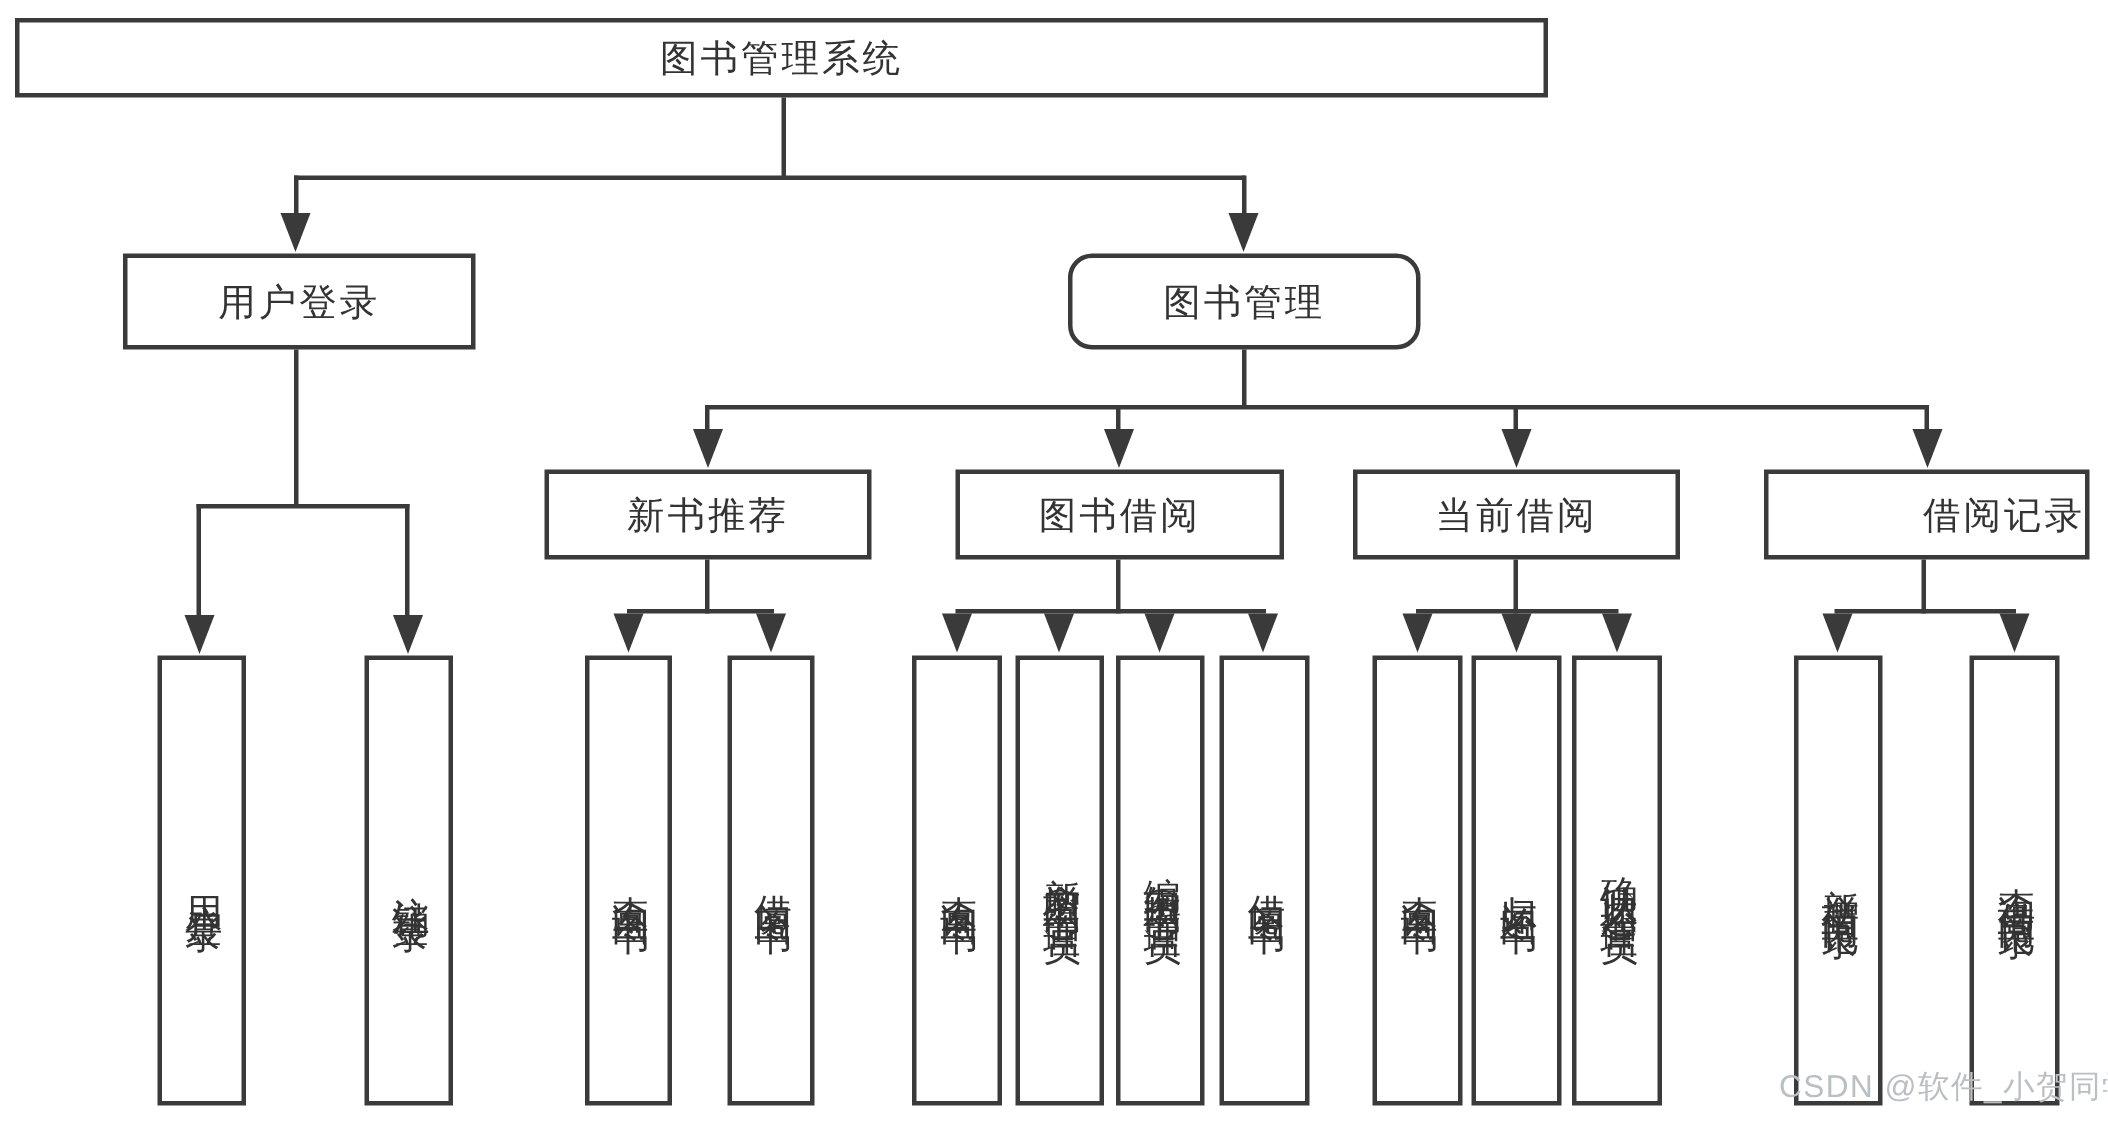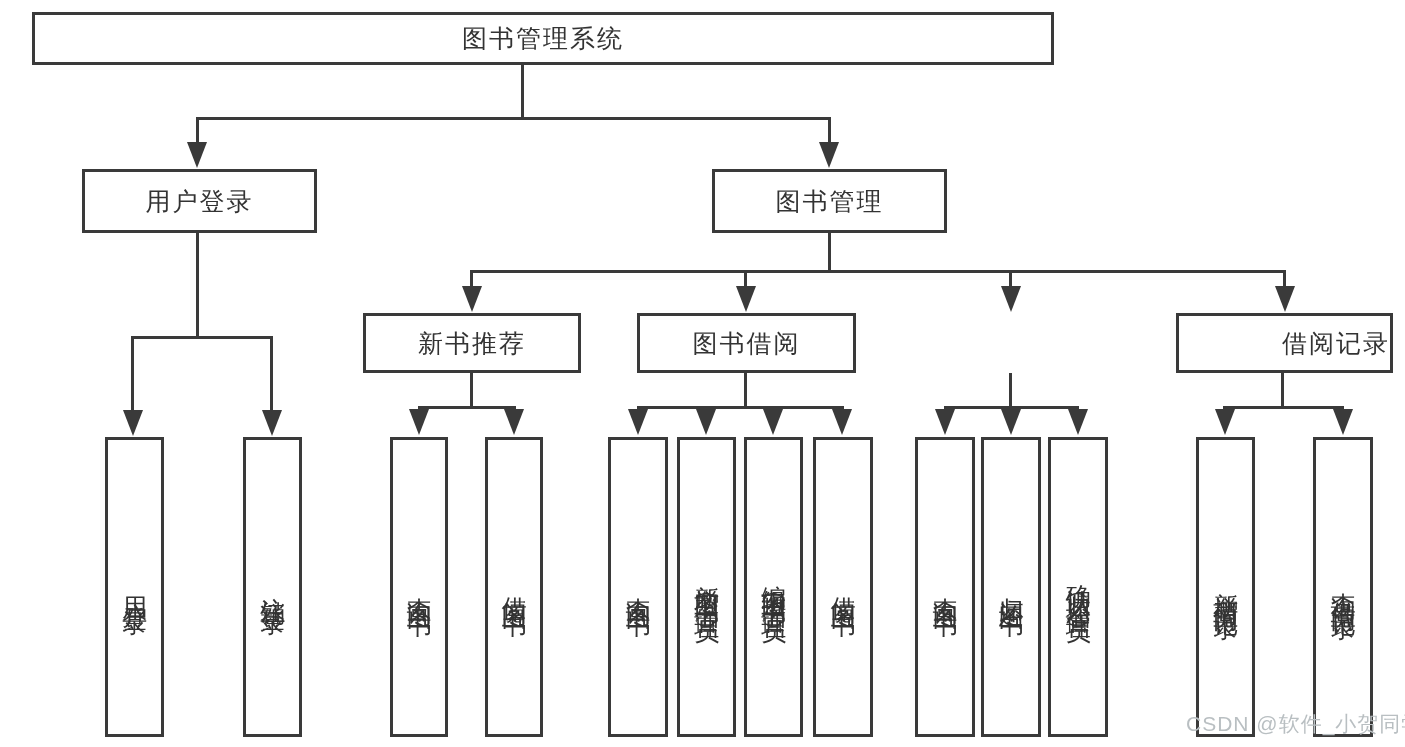--- a/index.html
+++ b/index.html
@@ -46,35 +46,35 @@
     position:absolute;left:1186px;top:710px;
     font-size:21px;color:var(--watermark);
     letter-spacing:1px;white-space:nowrap;
   }
 </style>
 </head>
 <body>
 
 <div class="stage">
 
-  <div class="box" style="left:32px;top:12px;width:1022px;height:53px;">
+  <div class="box" style="left:10px;top:12px;width:1022px;height:53px;">
     <span class="label">图书管理系统</span>
   </div>
 
   <div class="vl" style="left:521px;top:65px;height:55px;"></div>
   <div class="hl" style="left:196px;top:117px;width:634px;"></div>
   <div class="vl" style="left:196px;top:117px;height:27px;"></div>
   <div class="ah" style="left:187px;top:142px;"></div>
   <div class="vl" style="left:828px;top:117px;height:27px;"></div>
   <div class="ah" style="left:819px;top:142px;"></div>
 
   <div class="box" style="left:82px;top:169px;width:235px;height:64px;">
     <span class="label">用户登录</span>
   </div>
-  <div class="box" style="left:712px;top:169px;width:235px;height:64px;">
+  <div class="box" style="left:712px;top:169px;width:235px;height:64px;border-radius:16px;">
     <span class="label">图书管理</span>
   </div>
 
   <div class="vl" style="left:196px;top:233px;height:105px;"></div>
   <div class="hl" style="left:131px;top:336px;width:142px;"></div>
   <div class="vl" style="left:131px;top:336px;height:76px;"></div>
   <div class="ah" style="left:123px;top:410px;"></div>
   <div class="vl" style="left:270px;top:336px;height:76px;"></div>
   <div class="ah" style="left:262px;top:410px;"></div>
 
@@ -87,20 +87,23 @@
   <div class="vl" style="left:1009px;top:270px;height:18px;"></div>
   <div class="ah" style="left:1001px;top:286px;"></div>
   <div class="vl" style="left:1283px;top:270px;height:18px;"></div>
   <div class="ah" style="left:1275px;top:286px;"></div>
 
   <div class="box" style="left:363px;top:313px;width:218px;height:60px;">
     <span class="label">新书推荐</span>
   </div>
   <div class="box" style="left:637px;top:313px;width:219px;height:60px;align-items:center;">
     <span class="label">图书借阅</span>
+  </div>
+  <div class="box" style="left:902px;top:313px;width:218px;height:60px;">
+    <span class="label">当前借阅</span>
   </div>
   <div class="box" style="left:1176px;top:313px;width:217px;height:60px;justify-content:flex-end;">
     <span class="label">借阅记录</span>
   </div>
 
   <div class="vl" style="left:470px;top:373px;height:36px;"></div>
   <div class="hl" style="left:418px;top:406px;width:98px;"></div>
   <div class="ah" style="left:409px;top:409px;"></div>
   <div class="ah" style="left:504px;top:409px;"></div>
 

